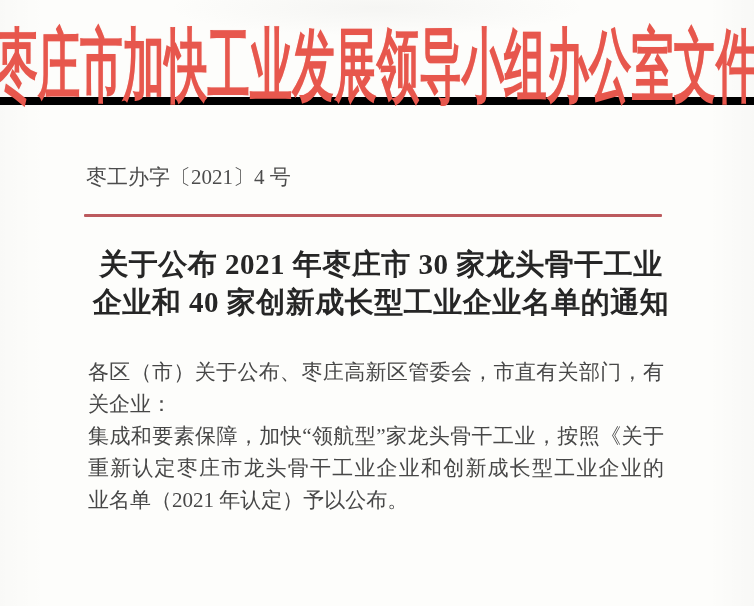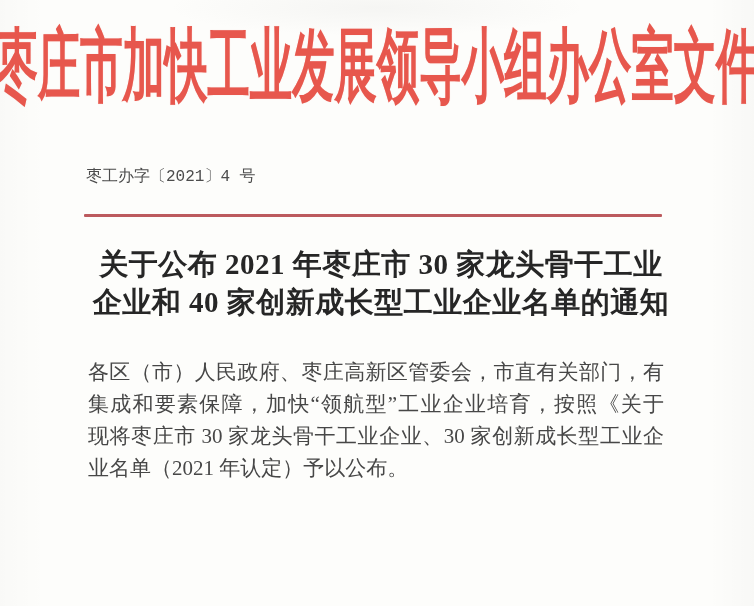--- a/index.html
+++ b/index.html
@@ -20,43 +20,43 @@
       radial-gradient(ellipse 300px 40px at 50% 8px, rgba(120,120,120,0.06), rgba(0,0,0,0) 70%);
     pointer-events: none;
   }
   .org-title-wrap {
     position: absolute;
     top: 24px;
     left: 0;
     width: 754px;
     display: flex;
     justify-content: center;
+    text-decoration: underline;
   }
   .org-title {
     font-size: 80px;
     line-height: 1.06;
     font-weight: bold;
     color: var(--header_red, #e7574d);
     white-space: nowrap;
     transform: scaleX(0.53);
     transform-origin: 50% 50%;
     text-shadow: 0 0 1px rgba(231, 87, 77, 0.45);
   }
   .meta-row {
     position: absolute;
     top: 164px;
     left: 86px;
     right: 96px;
     display: flex;
     justify-content: space-between;
     align-items: baseline;
-    font-size: 16px;
+    font-size: 21px;
     line-height: 26px;
     color: var(--meta_gray, #4c4c4c);
-    font-family: Liberation Mono, monospace;
   }
   .red-line {
     position: absolute;
     top: 214px;
     left: 84px;
     width: 578px;
     height: 3px;
     background: var(--divider_red, #bc5a5e);
     border-radius: 1px;
   }
@@ -110,19 +110,20 @@
   </div>
 
   <div class="red-line"></div>
 
   <div class="doc-title">
     <div class="t-line">关于公布 2021 年枣庄市 30 家龙头骨干工业</div>
     <div class="t-line">企业和 40 家创新成长型工业企业名单的通知</div>
   </div>
 
   <div class="body-text">
-    <div class="b-line">各区（市）人民政府、枣庄高新区管委会，市直有关部门，有</div>
-    <div class="b-line">集成和要素保障，加快“领航型”工业企业培育，按照《关于</div>
-    <div class="b-line">现将枣庄市 30 家龙头骨干工业企业、30 家创新成长型工业企</div>
+    <div class="b-line">各区（市）关于公布、枣庄高新区管委会，市直有关部门，有</div>
+    <div class="b-line left">关企业：</div>
+    <div class="b-line">集成和要素保障，加快“领航型”家龙头骨干工业，按照《关于</div>
+    <div class="b-line">重新认定枣庄市龙头骨干工业企业和创新成长型工业企业的</div>
     <div class="b-line left">业名单（2021 年认定）予以公布。</div>
   </div>
 
 </div>
 
 </body></html>

